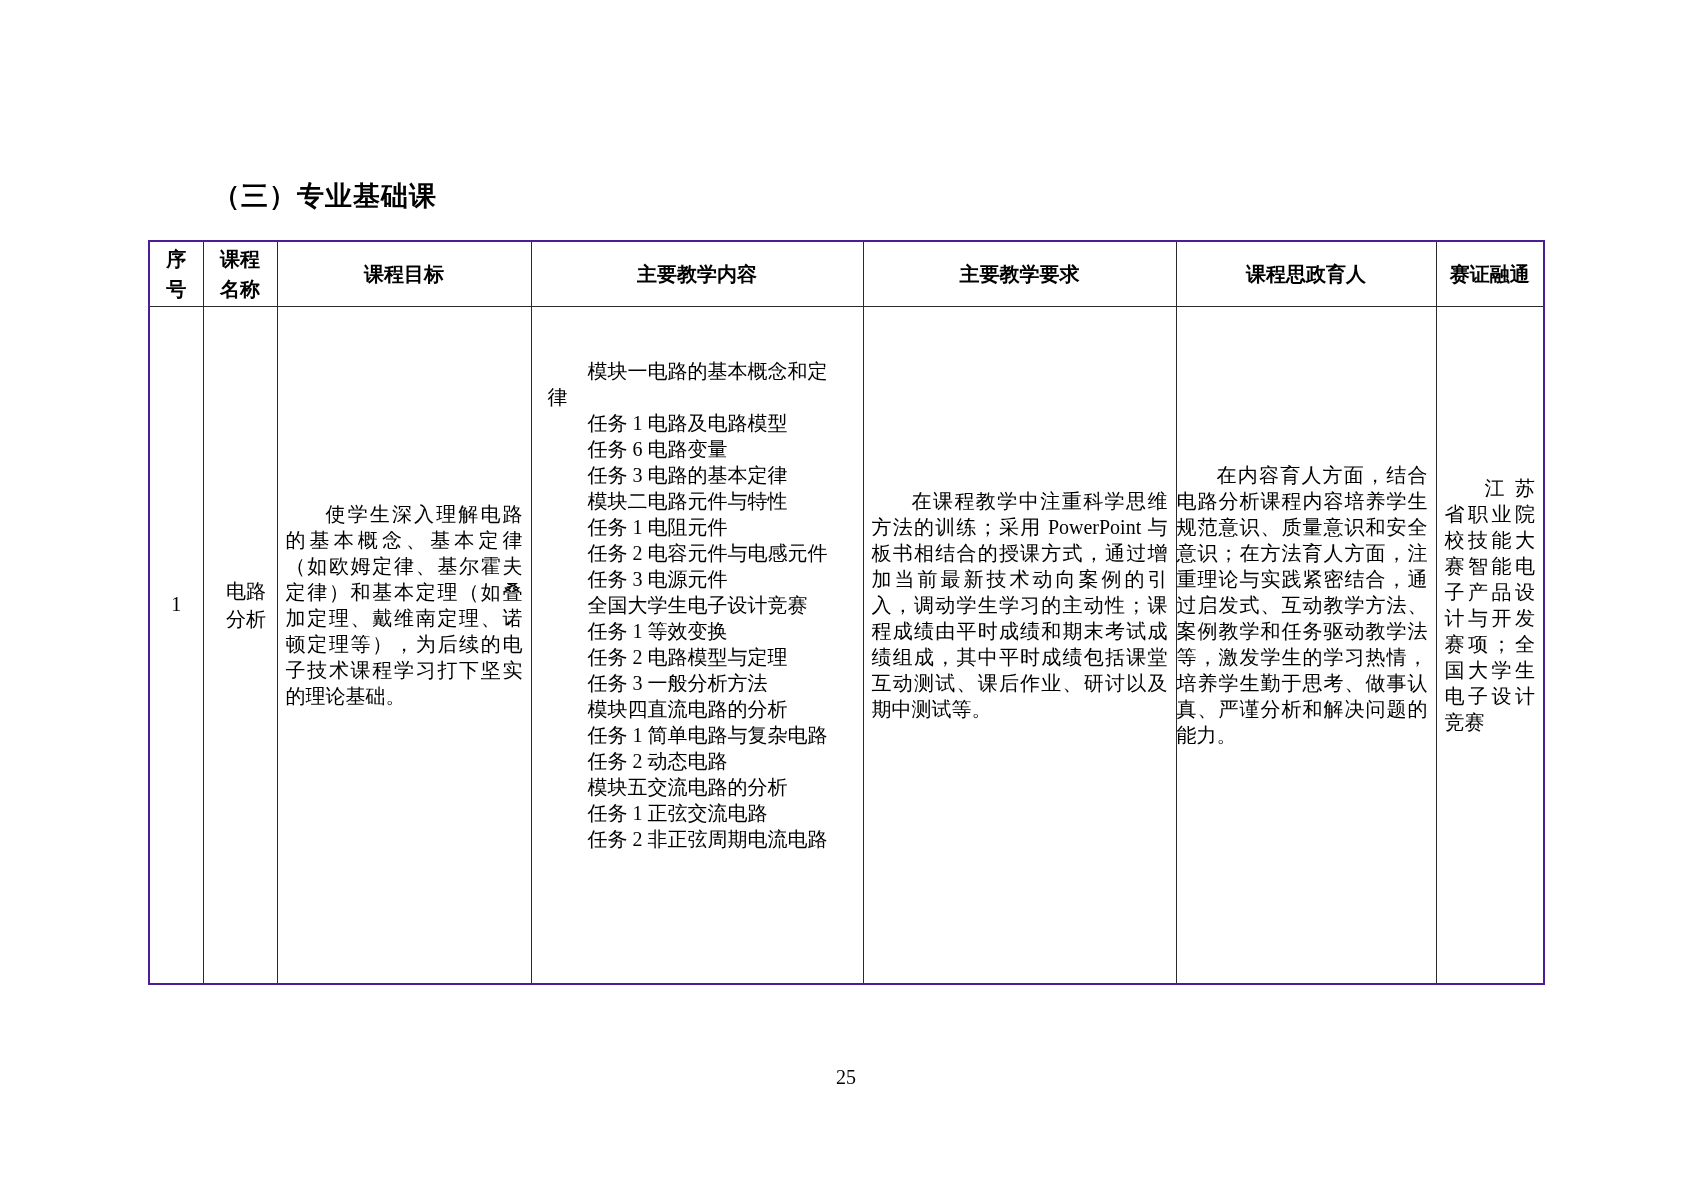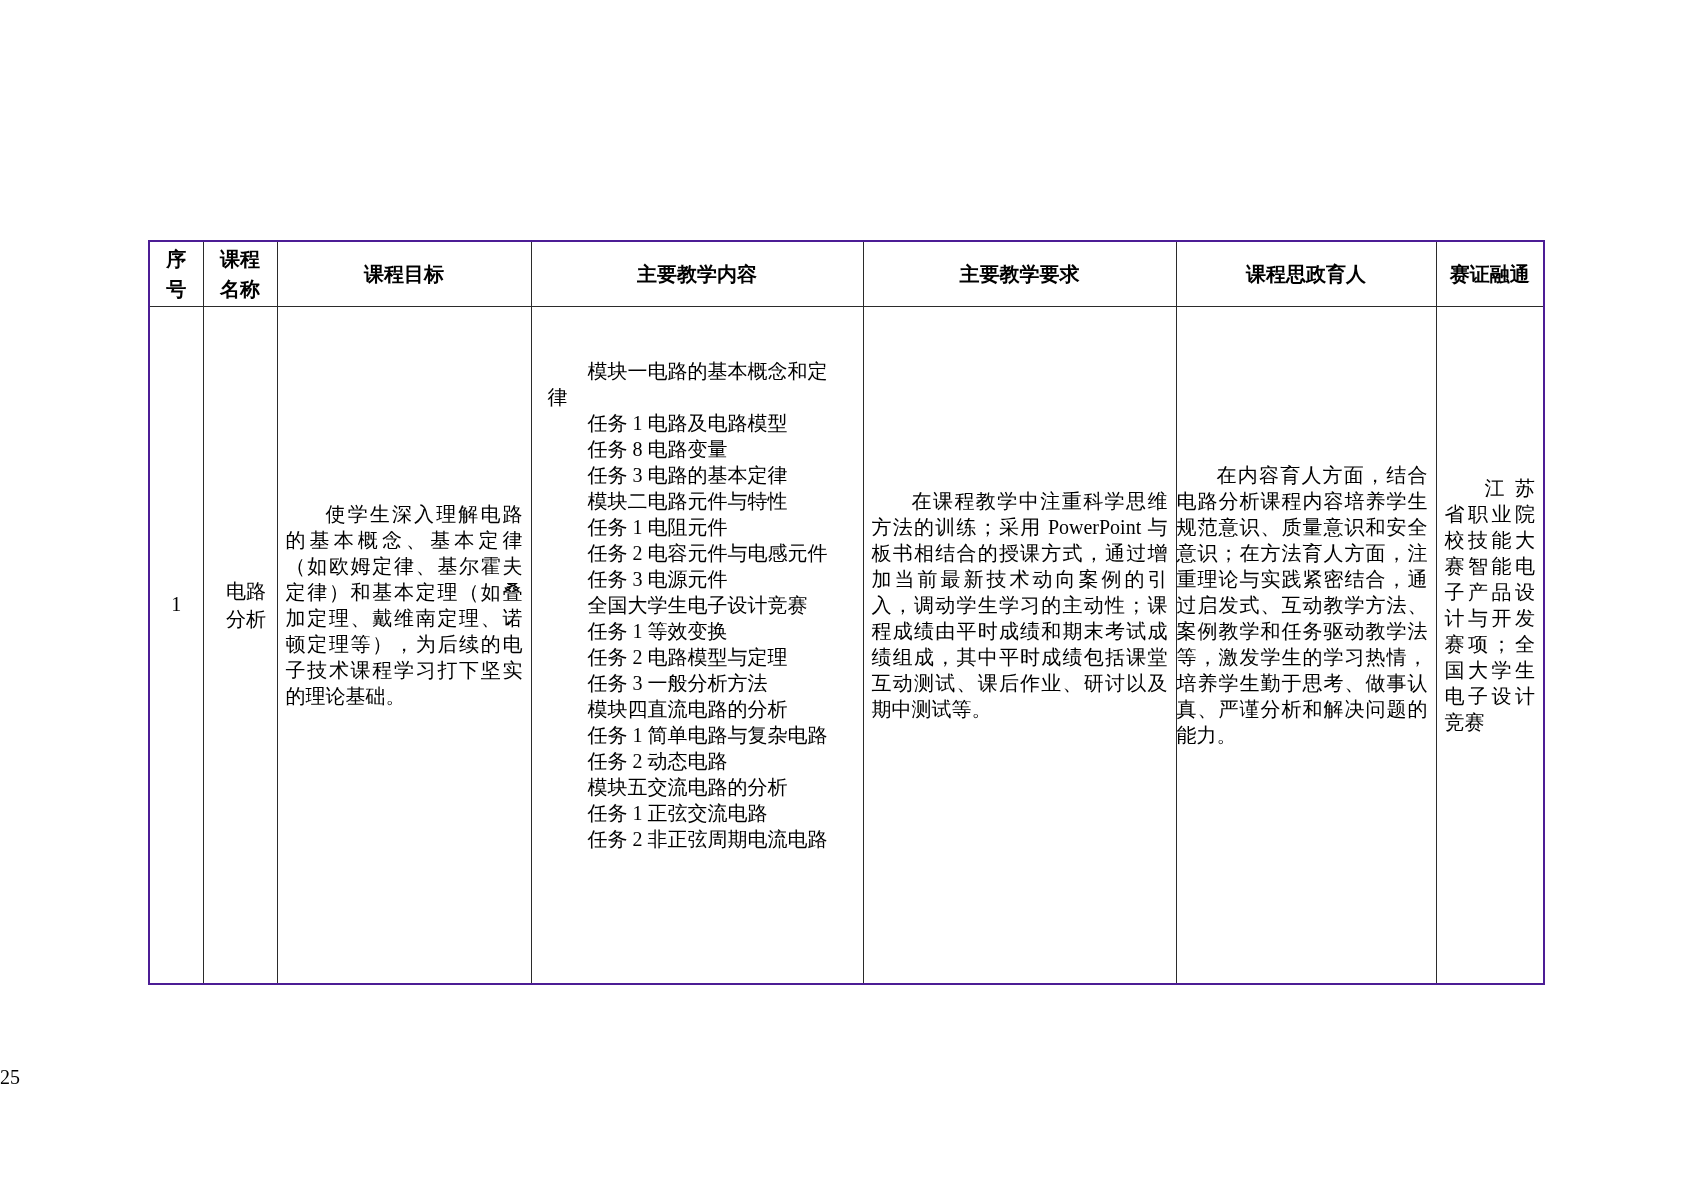--- a/index.html
+++ b/index.html
@@ -62,28 +62,31 @@
   .content-list { width: 100%; }
   .content-line {
     text-indent: 2em;
     line-height: 26px;
     text-align: left;
   }
   .page-number {
     position: absolute;
     left: 0; top: 1066px;
     width: 1684px;
+    text-align: center;
     font-size: 20px;
+    padding-left: 8px;
   }
 </style>
 </head>
 <body>
 
 <div class="page">
 
+  <div class="section-title">（三）专业基础课</div>
 
   <table class="course-table">
     <colgroup>
       <col style="width:54px">
       <col style="width:74px">
       <col style="width:254px">
       <col style="width:332px">
       <col style="width:313px">
       <col style="width:260px">
       <col style="width:108px">
@@ -103,21 +106,21 @@
       <tr>
         <td class="c-index">1</td>
         <td class="c-name">电路分析</td>
         <td class="c-obj">
           <div class="para">使学生深入理解电路的基本概念、基本定律（如欧姆定律、基尔霍夫定律）和基本定理（如叠加定理、戴维南定理、诺顿定理等），为后续的电子技术课程学习打下坚实的理论基础。</div>
         </td>
         <td class="c-content">
           <div class="content-list">
               <div class="content-line">模块一电路的基本概念和定律</div>
               <div class="content-line">任务 1 电路及电路模型</div>
-              <div class="content-line">任务 8 电路变量</div>
+              <div class="content-line">任务 6 电路变量</div>
               <div class="content-line">任务 3 电路的基本定律</div>
               <div class="content-line">模块二电路元件与特性</div>
               <div class="content-line">任务 1 电阻元件</div>
               <div class="content-line">任务 2 电容元件与电感元件</div>
               <div class="content-line">任务 3 电源元件</div>
               <div class="content-line">全国大学生电子设计竞赛</div>
               <div class="content-line">任务 1 等效变换</div>
               <div class="content-line">任务 2 电路模型与定理</div>
               <div class="content-line">任务 3 一般分析方法</div>
               <div class="content-line">模块四直流电路的分析</div>

